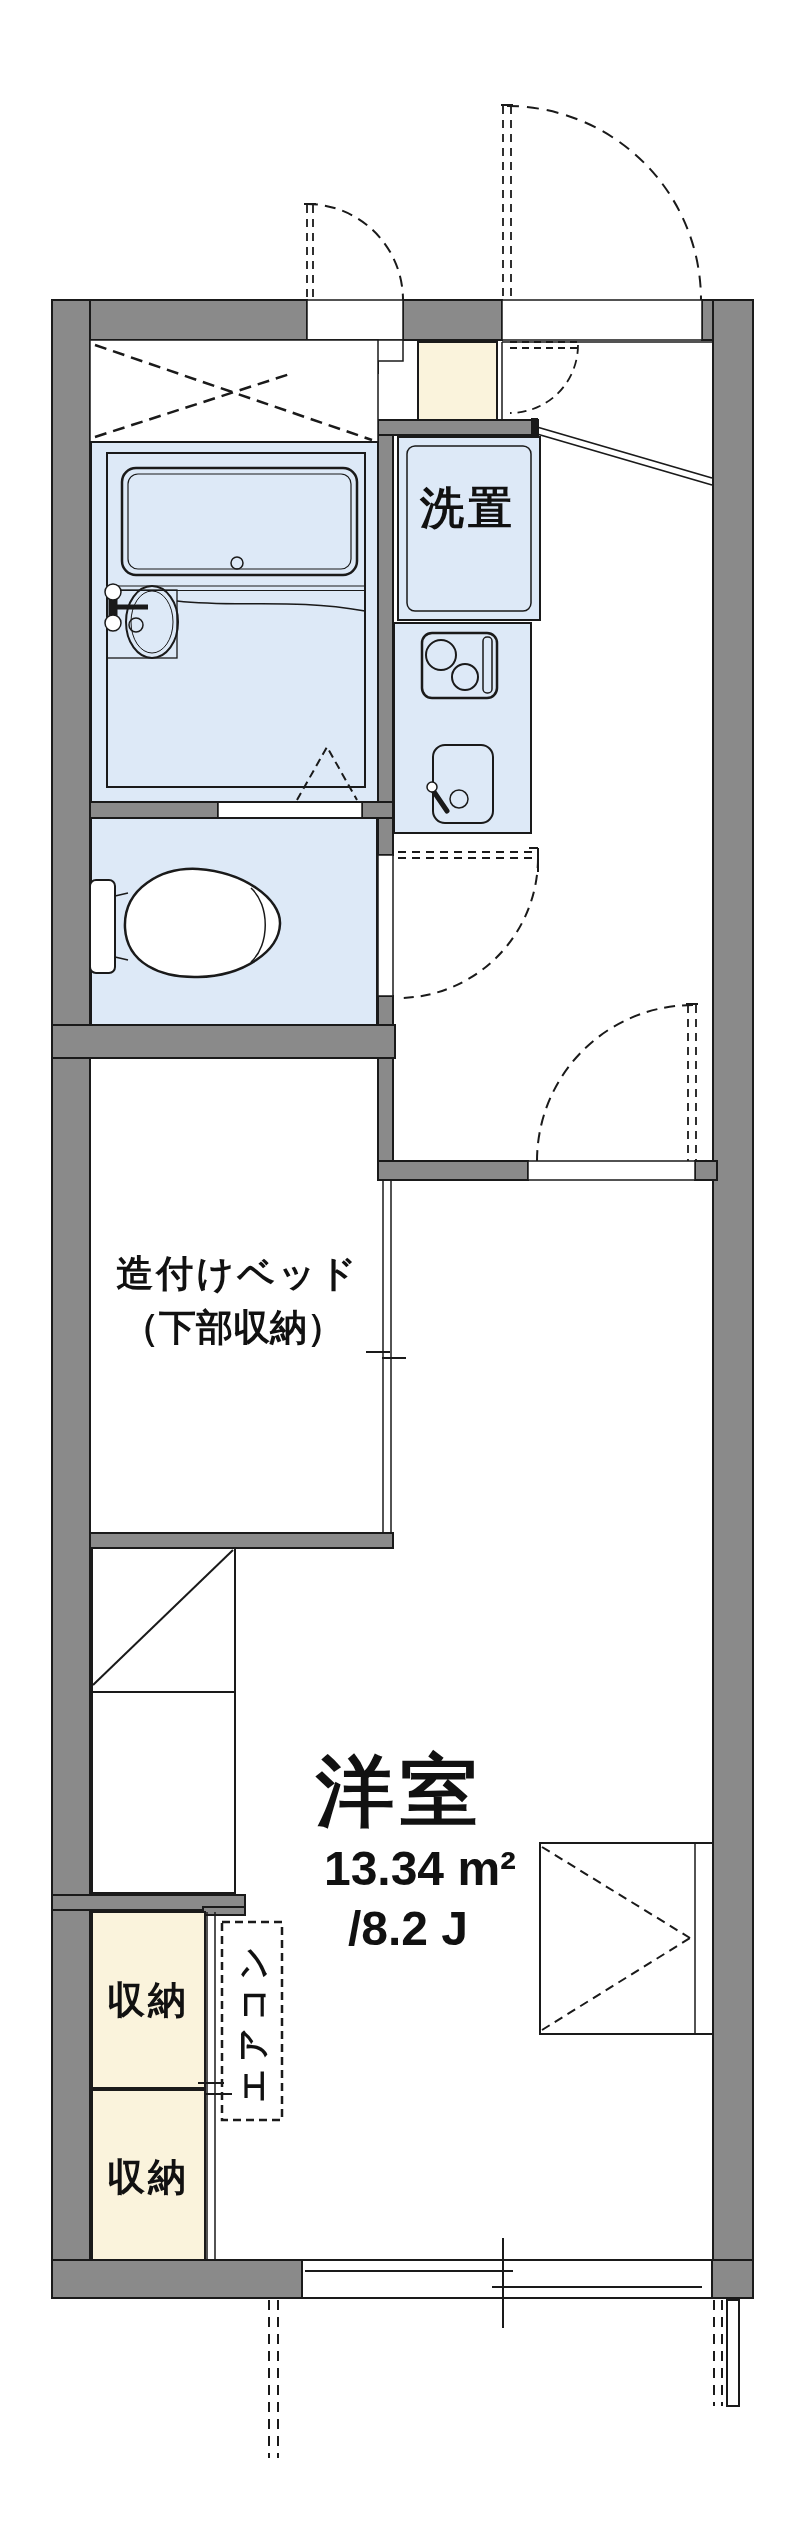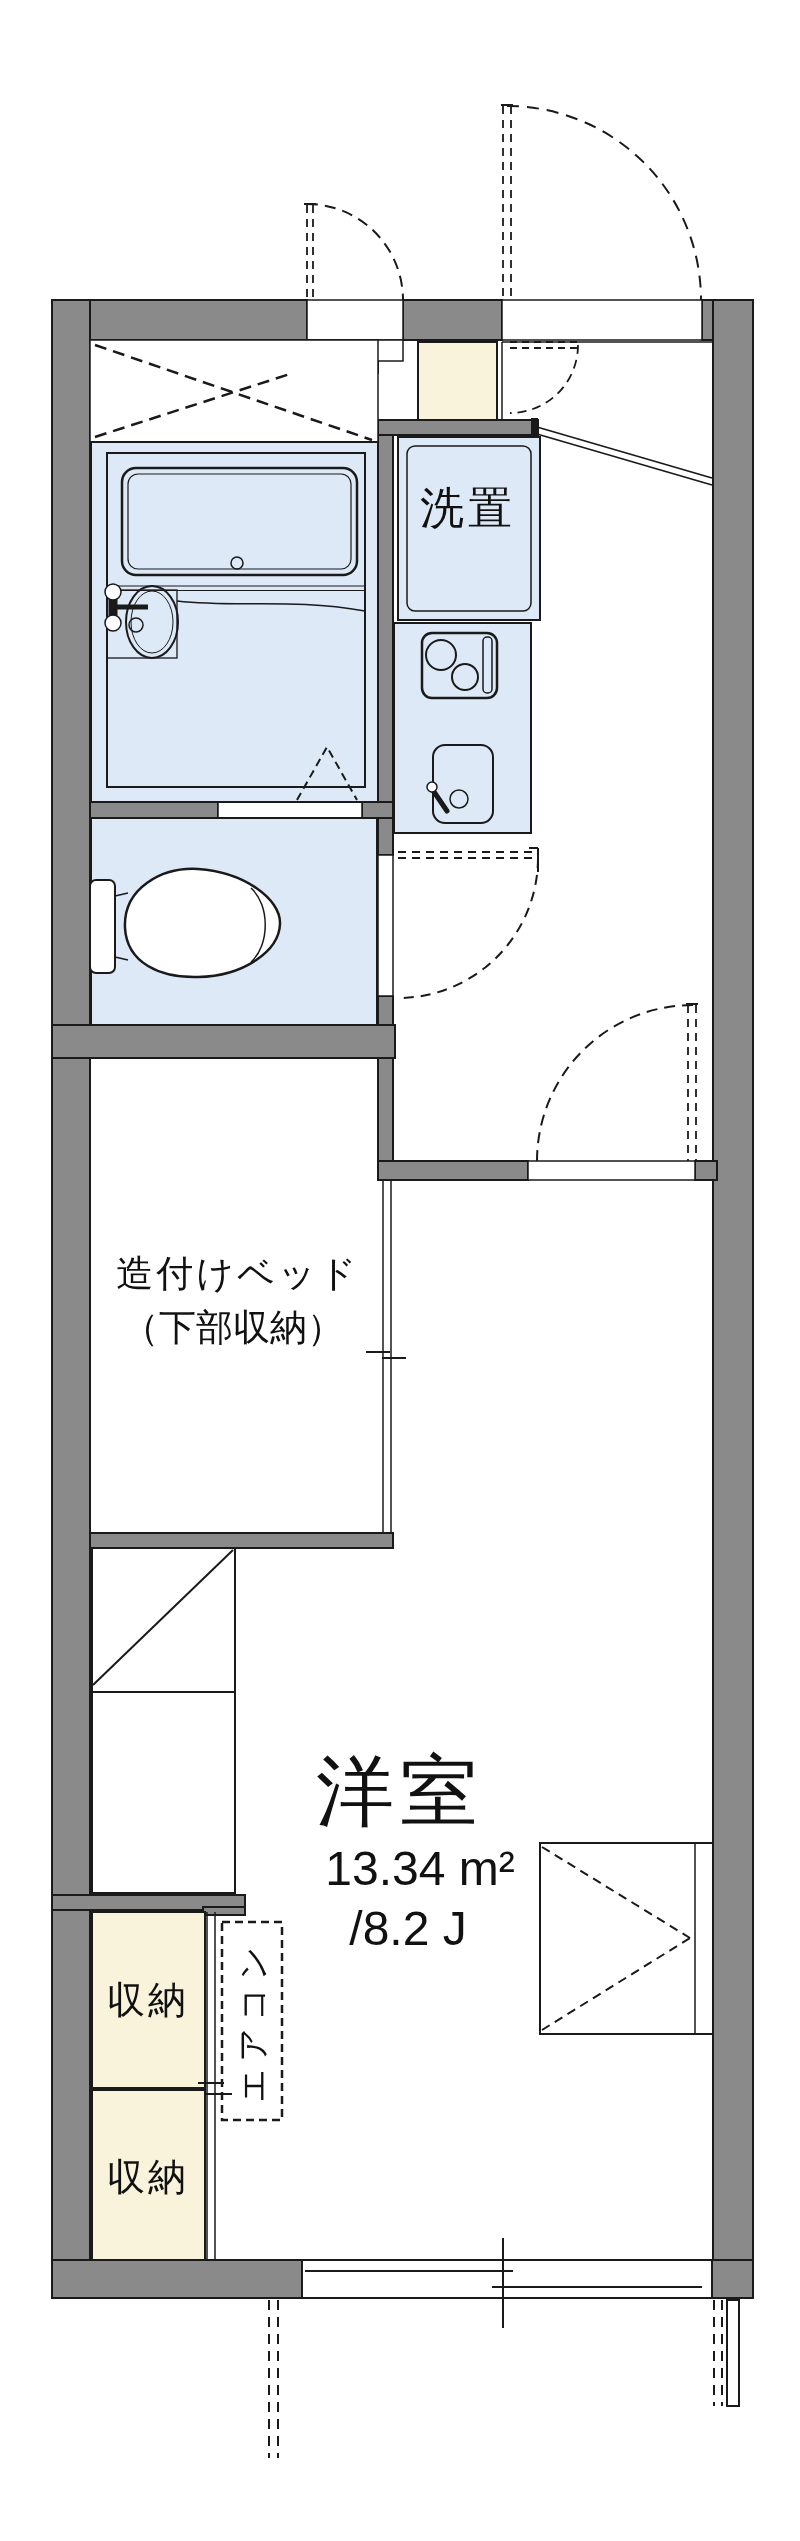--- a/index.html
+++ b/index.html
@@ -1,16 +1,16 @@
 <!DOCTYPE html>
 <html style="--wall: #8a8a8a; --fixture_fill: #dde9f7; --storage_fill: #faf3dc; --line: #1a1a1a; --background: #ffffff;"><head>
 <meta charset="utf-8">
 <style>
   html,body{margin:0;padding:0;background:var(--background,#fff);}
-  .page{position:relative;width:800px;height:2541px;background:var(--background,#fff);font-family:"Liberation Sans",sans-serif;}
+  .page{position:relative;width:800px;height:2541px;background:var(--background,#fff);font-family:"Liberation Sans",sans-serif;font-weight:bold;}
   svg{position:absolute;left:0;top:0;}
   .wall{fill:var(--wall,#8a8a8a);stroke:var(--line,#1a1a1a);stroke-width:2;}
   .wallcap{fill:var(--line,#1a1a1a);stroke:none;}
   .open{fill:#ffffff;stroke:var(--line,#1a1a1a);stroke-width:1.5;}
   .blue{fill:var(--fixture_fill,#dde9f7);stroke:var(--line,#1a1a1a);stroke-width:2;}
   .cream{fill:var(--storage_fill,#faf3dc);stroke:var(--line,#1a1a1a);stroke-width:2;}
   .ln{stroke:var(--line,#1a1a1a);fill:none;}
   .dash{stroke:var(--line,#1a1a1a);fill:none;}
   text{fill:#111;font-family:"Liberation Sans",sans-serif;}
 </style>

